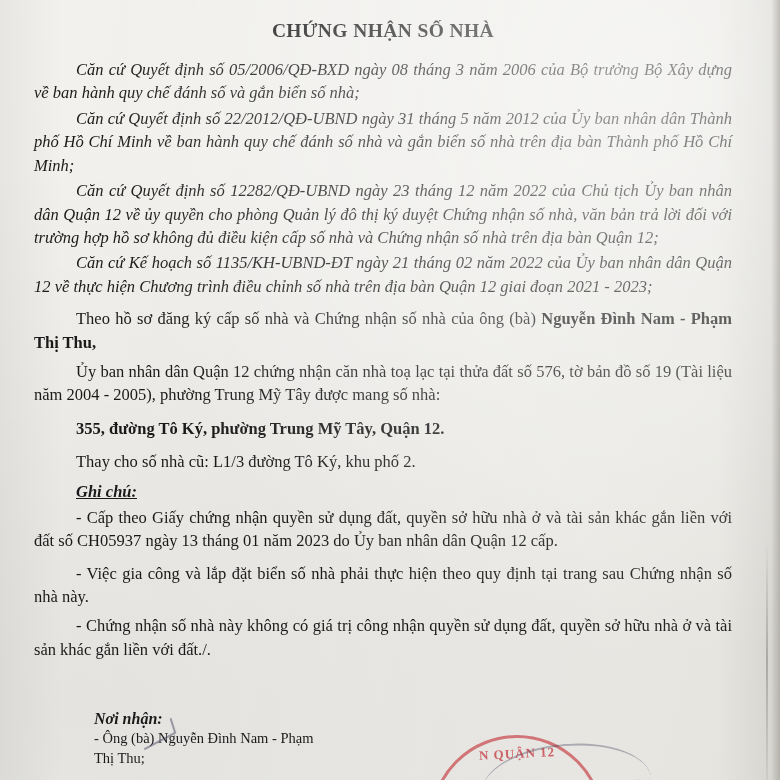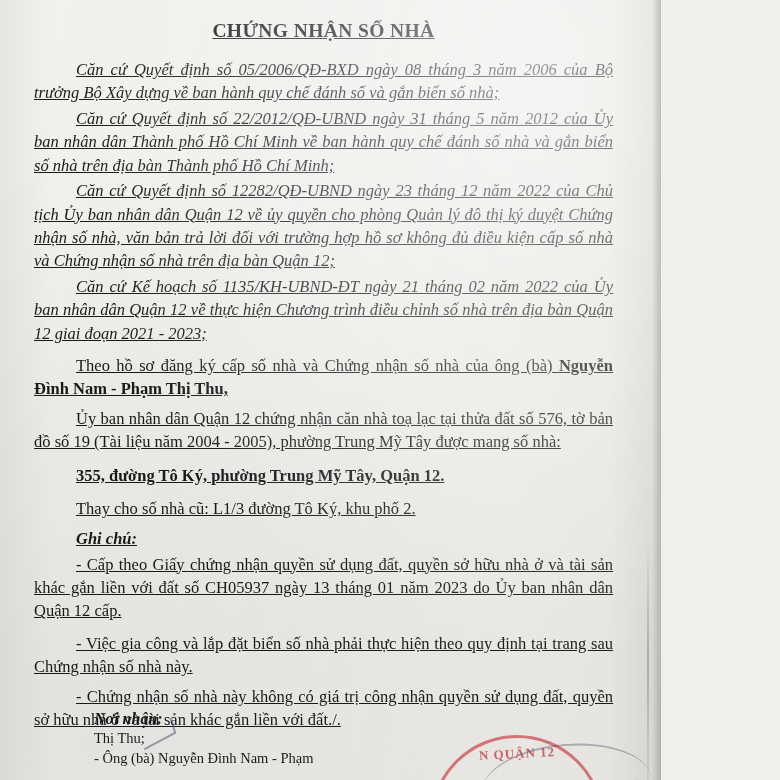--- a/index.html
+++ b/index.html
@@ -9,27 +9,26 @@
   body {
     width: 780px;
     height: 780px;
     background: #efefeb;
     font-family: "Liberation Serif", serif;
     color: #1a1a1a;
     overflow: hidden;
   }
   #page {
     position: relative;
-    width: 661px;
+    width: 780px;
     height: 780px;
     background: linear-gradient(105deg, #f3f2ee 0%, #eeedea 40%, #e9e8e4 70%, #e4e3de 100%);
     box-sizing: border-box;
     padding: 14px 48px 0 34px;
     overflow: hidden;
-    text-decoration: underline;
   }
   
   #page::before {
     content: "";
     position: absolute;
     left: 0; top: 0; right: 0; bottom: 0;
     background:
       radial-gradient(ellipse at 80% 10%, rgba(255,255,255,0.55), rgba(255,255,255,0) 60%),
       radial-gradient(ellipse at 10% 90%, rgba(0,0,0,0.05), rgba(0,0,0,0) 55%),
       linear-gradient(90deg, rgba(0,0,0,0.05) 0%, rgba(0,0,0,0) 8%, rgba(0,0,0,0) 92%, rgba(0,0,0,0.07) 100%);
@@ -214,22 +213,22 @@
 
   <p class="para dash-item">- Cấp theo Giấy chứng nhận quyền sử dụng đất, quyền sở hữu nhà ở và tài sản khác gắn liền với đất số CH05937 ngày 13 tháng 01 năm 2023 do Ủy ban nhân dân Quận 12 cấp.</p>
   <div class="spacer-sm"></div>
   <p class="para dash-item">- Việc gia công và lắp đặt biển số nhà phải thực hiện theo quy định tại trang sau Chứng nhận số nhà này.</p>
   <div class="spacer-xs"></div>
   <p class="para dash-item">- Chứng nhận số nhà này không có giá trị công nhận quyền sử dụng đất, quyền sở hữu nhà ở và tài sản khác gắn liền với đất./.</p>
 
   <div class="footer">
     <div class="recipient">
       <span class="r-title">Nơi nhận:</span>
+      <div class="r-line">- Ông (bà) Nguyễn Đình Nam - Phạm</div>
       <div class="r-line">Thị Thu;</div>
-      <div class="r-line">- Ông (bà) Nguyễn Đình Nam - Phạm</div>
     </div>
   </div>
 
   <div class="seal">
     <div class="seal-text">N QUẬN 12</div>
   </div>
   <div class="sig-mark"></div>
   <div class="tick-mark"></div>
 
   <div class="edge-right"></div>

